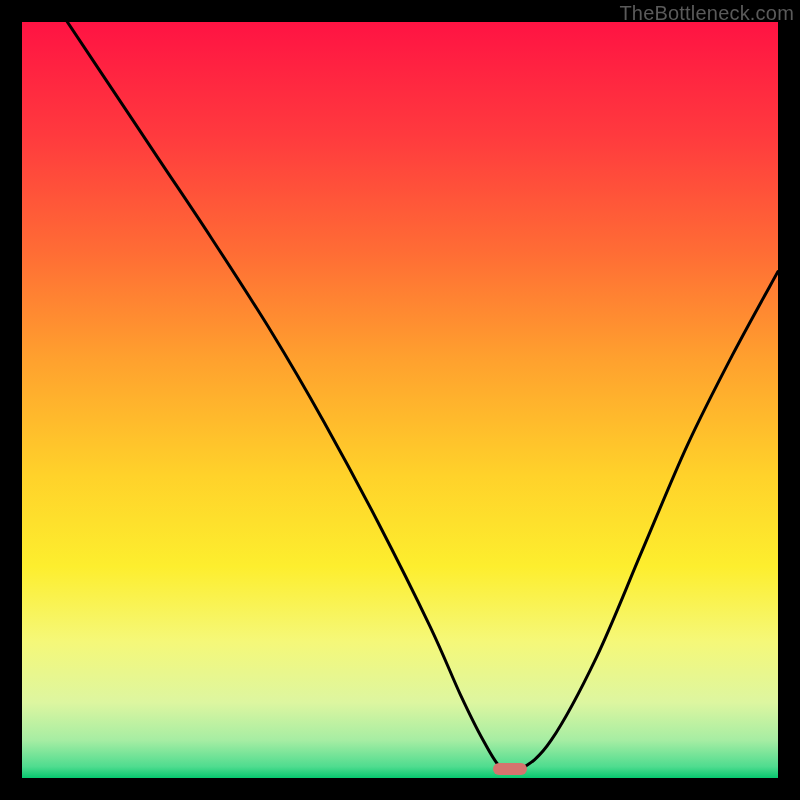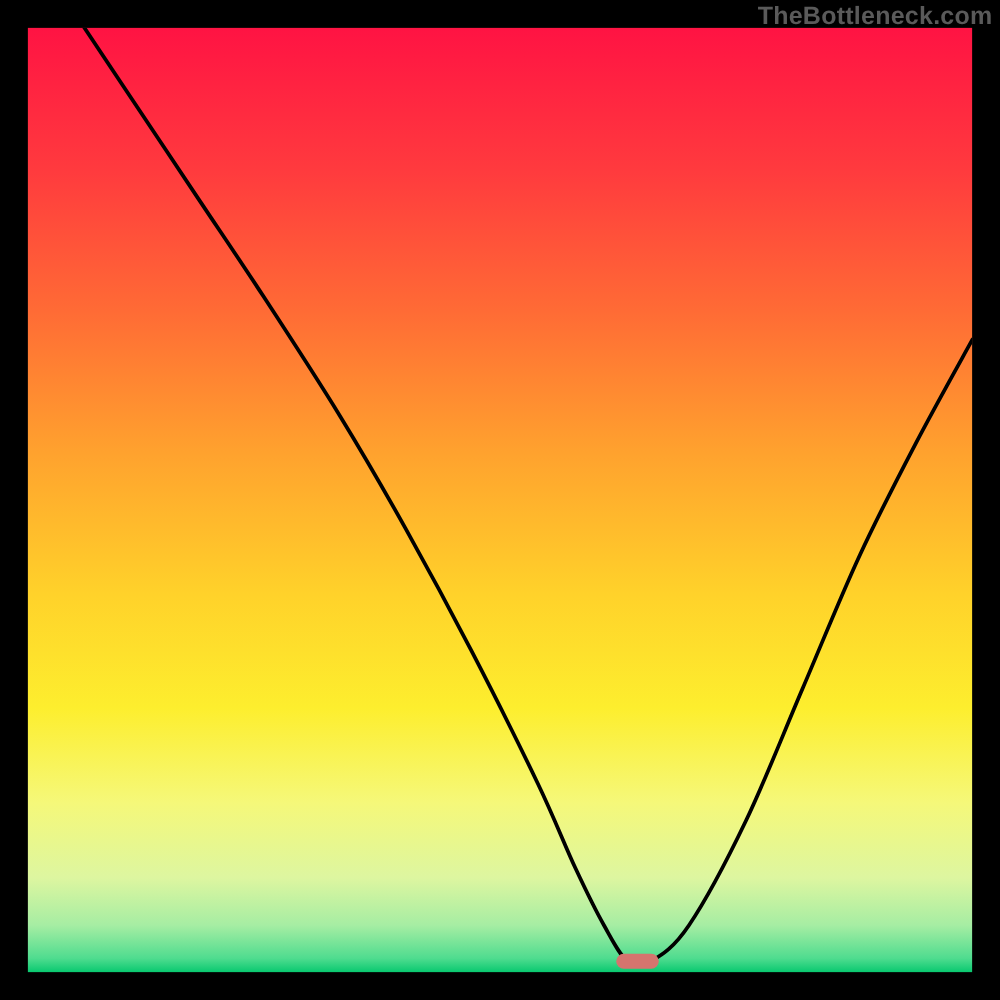--- a/index.html
+++ b/index.html
@@ -44,21 +44,21 @@
   .marker {
     position: absolute;
     border-radius: 7px;
   }
   .watermark {
     position: absolute;
     top: 2px;
     right: 6px;
     color: #5a5a5a;
     font-size: 20px;
-    font-weight: 700;
+    font-weight: 400;
     letter-spacing: 0.2px;
     user-select: none;
   }
 </style>
 </head>
 <body>
 
 <div class="frame">
 
   <div class="plot-area">

